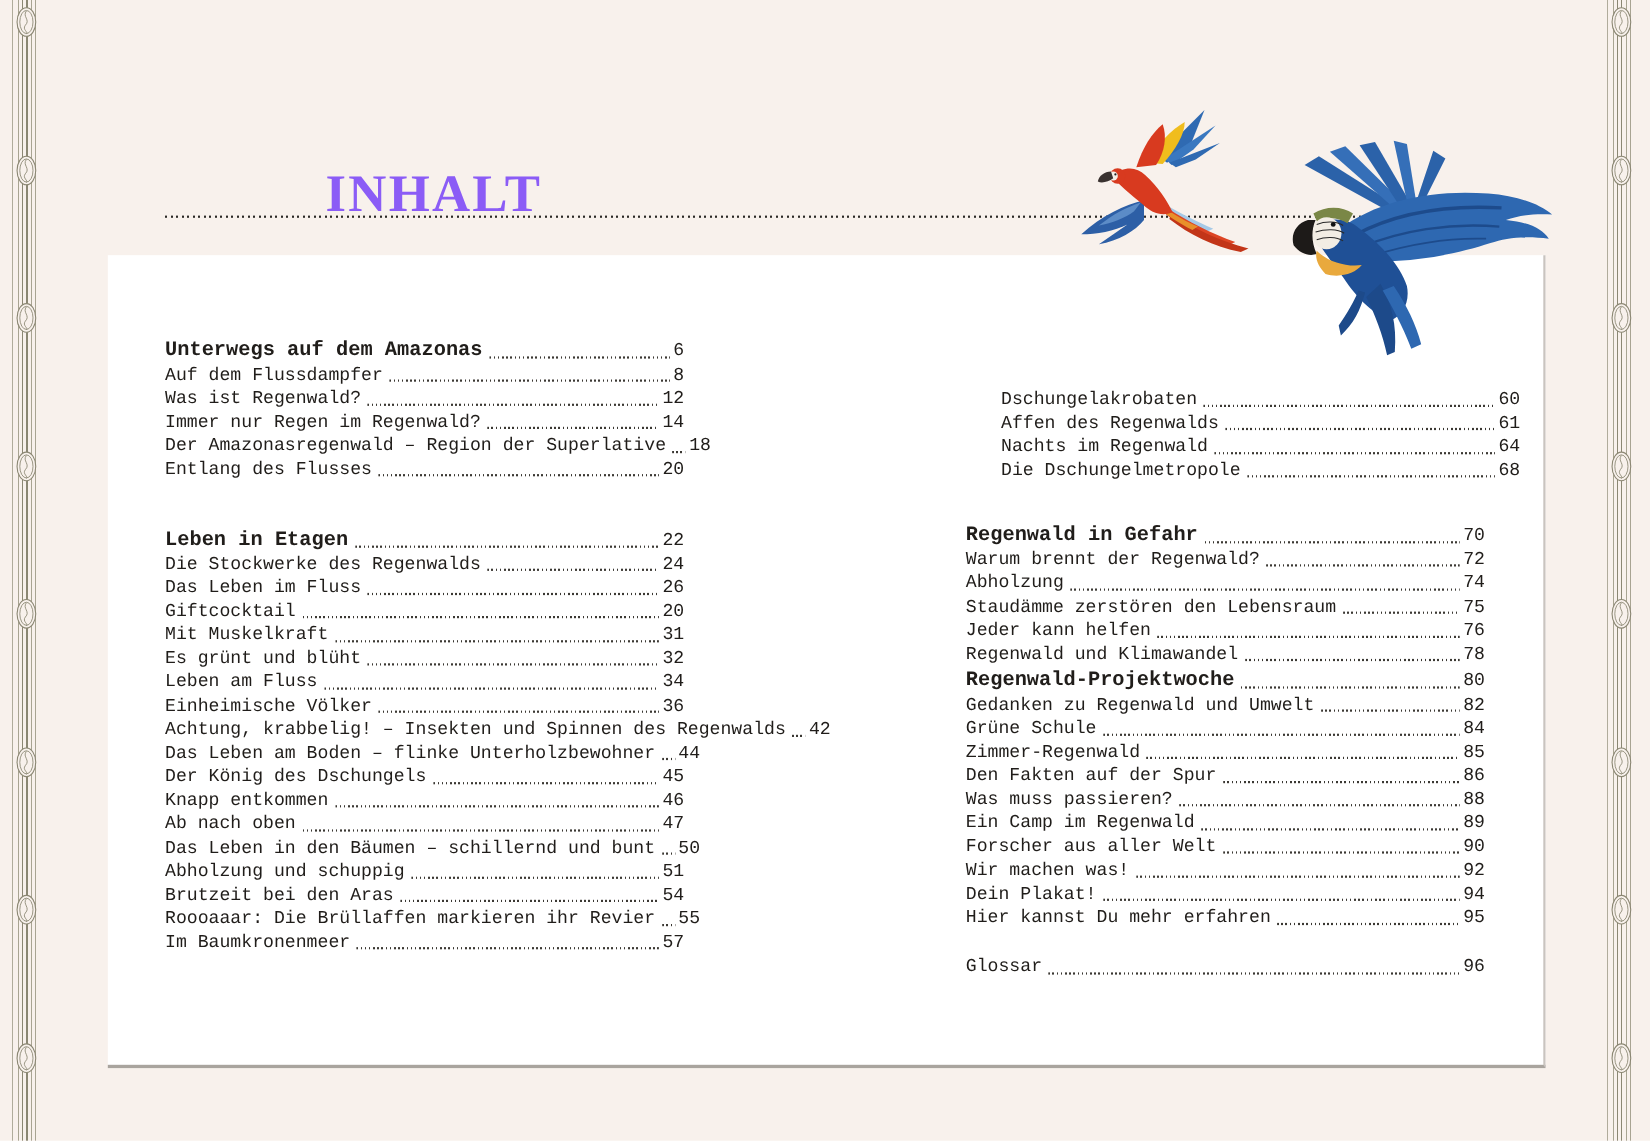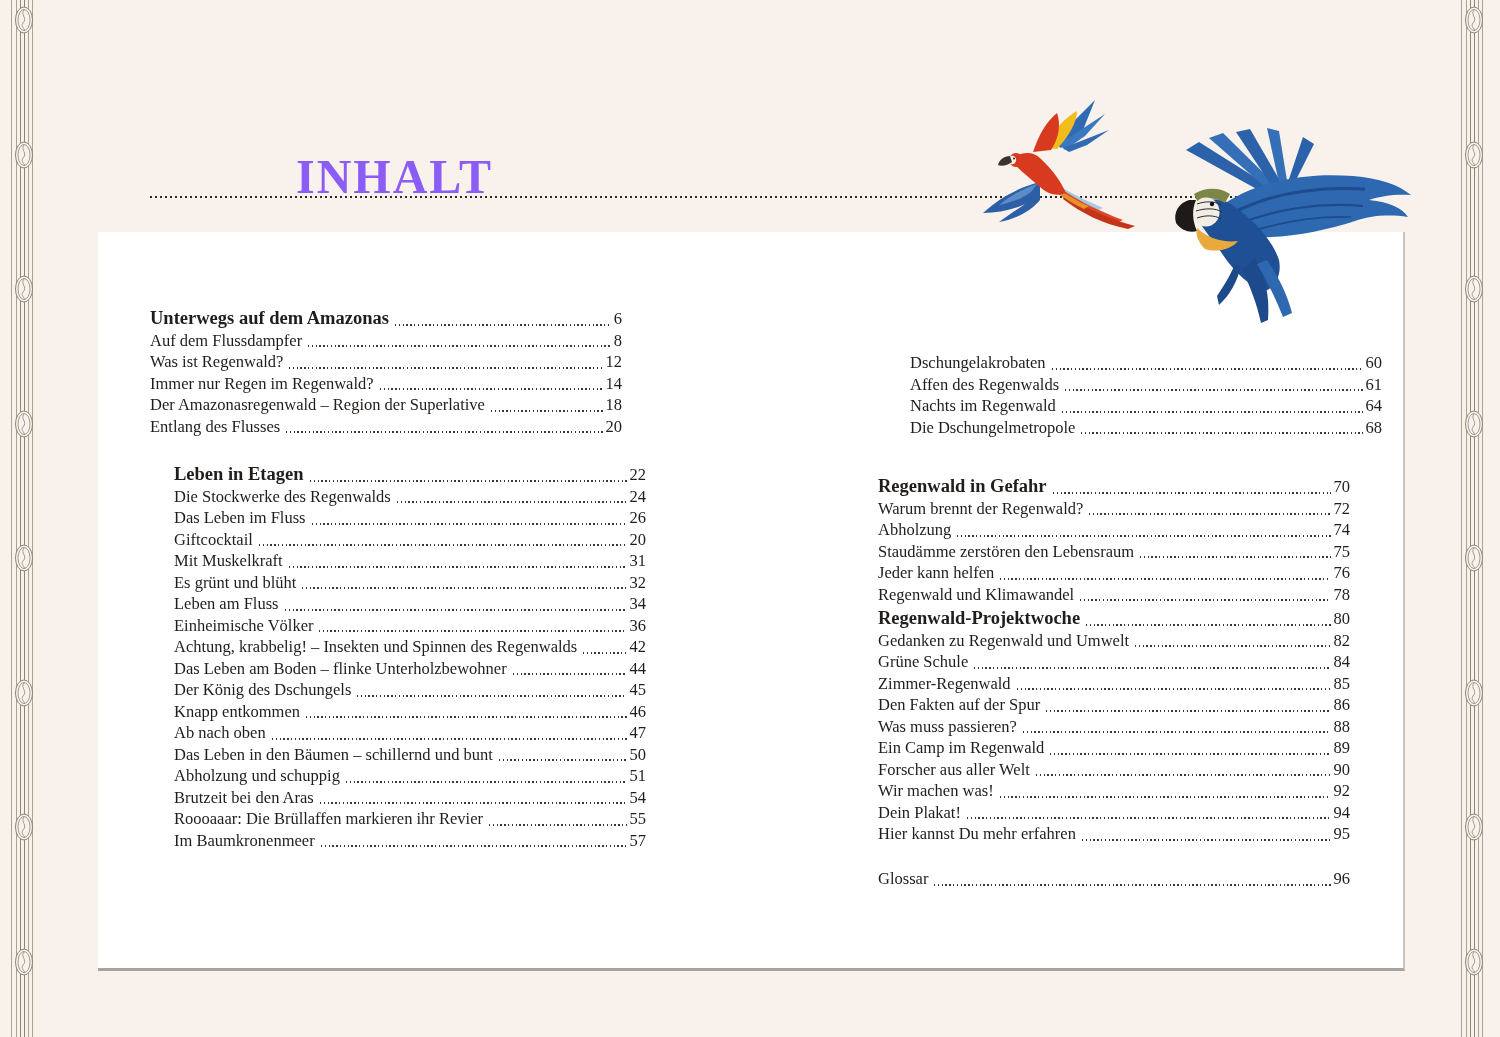--- a/index.html
+++ b/index.html
@@ -41,21 +41,21 @@
     position:absolute;left:98px;top:232px;width:1305px;height:736px;
     background:#ffffff;
     border-right:2px solid #c9c4bf;
     border-bottom:3px solid #a9a49e;
     z-index:2;
   }
   
   .sec{position:absolute;width:472px;z-index:3;}
   .row{
     display:flex;align-items:baseline;
-    line-height:21.5px;font-size:16.5px;white-space:nowrap;
+    line-height:21.5px;font-size:16.5px;white-space:nowrap;font-family:Liberation Mono, monospace;
   }
   .row .label{flex:0 0 auto;}
   .row.hdr .label{font-weight:700;font-size:18.5px;}
   .dots{
     flex:1 1 auto;min-width:12px;height:2px;align-self:flex-end;
     margin:0 3px 4px 6px;
     background:repeating-linear-gradient(90deg,#3b3833 0 1.4px,transparent 1.4px 3.8px);
   }
   .pg{flex:0 0 auto;text-align:right;font-weight:400;font-size:16.5px;}
   
@@ -181,21 +181,21 @@
         <span class="label">Der Amazonasregenwald – Region der Superlative</span>
         <span class="dots"></span>
         <span class="pg">18</span>
       </div>
       <div class="row">
         <span class="label">Entlang des Flusses</span>
         <span class="dots"></span>
         <span class="pg">20</span>
       </div>
     </div>
-    <div class="sec" style="left: 150px; top: 464px; margin-left: 24px;">
+    <div class="sec" style="left: 150px; top: 480px;">
       <div class="row hdr">
         <span class="label">Leben in Etagen</span>
         <span class="dots"></span>
         <span class="pg">22</span>
       </div>
       <div class="row">
         <span class="label">Die Stockwerke des Regenwalds</span>
         <span class="dots"></span>
         <span class="pg">24</span>
       </div>

